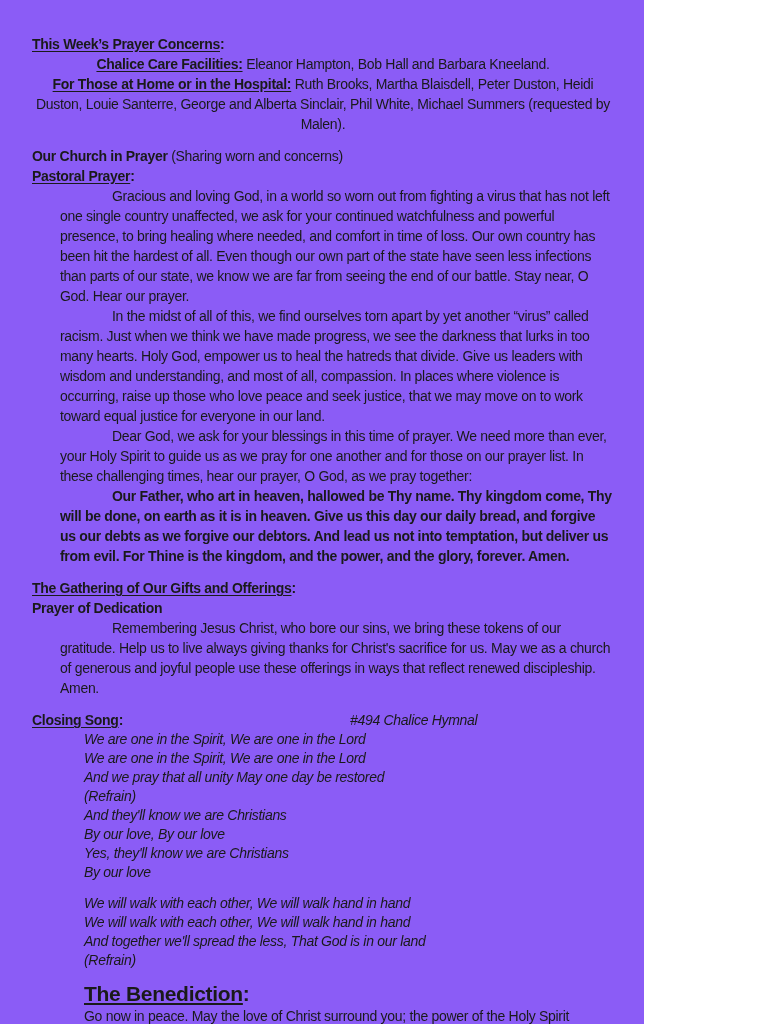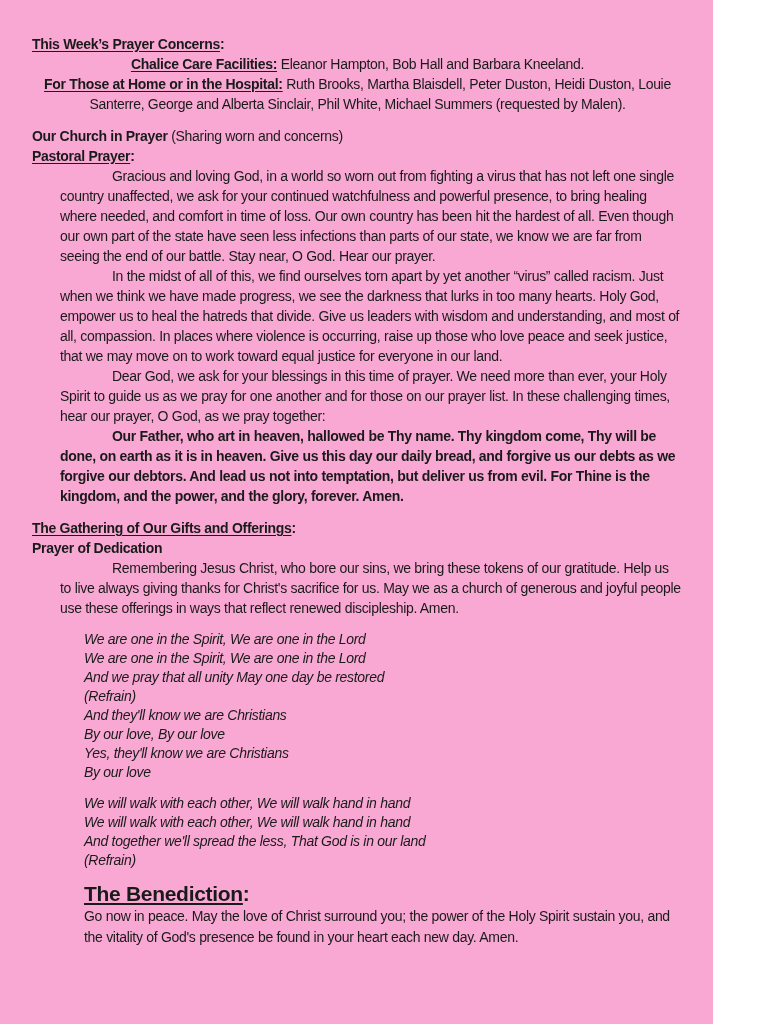--- a/index.html
+++ b/index.html
@@ -1,18 +1,18 @@
 <!DOCTYPE html>
 <html><head>
 <meta charset="utf-8">
 <style>
   html, body { margin:0; padding:0; background:#ffffff; }
   .page {
-    width:713px; height:1024px; box-sizing:border-box;
-    background:#f9a8d4; color:#1a1a1a;
+    width:644px; height:1024px; box-sizing:border-box;
+    background:#8b5cf6; color:#1a1a1a;
     padding:34px 30px 0 32px;
     font-family:"Liberation Sans", sans-serif;
     font-size:14px; line-height:20px; letter-spacing:-0.3px;
     overflow:hidden;
   }
   .b { font-weight:bold; }
   .u { text-decoration:underline; text-underline-offset:2px; }
   .i { font-style:italic; }
   .indent { text-indent:52px;margin-left:28px; }
   p { margin:0; }
@@ -61,20 +61,24 @@
 
   <div>
     <p><span class="b u">The Gathering of Our Gifts and Offerings</span><span class="b">:</span></p>
     <p class="b">Prayer of Dedication</p>
     <p class="indent">Remembering Jesus Christ, who bore our sins, we bring these tokens of our gratitude. Help us to live always giving thanks for Christ's sacrifice for us. May we as a church of generous and joyful people use these offerings in ways that reflect renewed discipleship. Amen.</p>
   </div>
 
   <div class="sec-gap"></div>
 
   <div>
+    <div class="song-head">
+      <p><span class="b u">Closing Song</span><span class="b">:</span></p>
+      <span class="song-ref">#494 Chalice Hymnal</span>
+    </div>
     <div class="lyrics">
       <div>We are one in the Spirit, We are one in the Lord</div>
       <div>We are one in the Spirit, We are one in the Lord</div>
       <div>And we pray that all unity May one day be restored</div>
       <div>(Refrain)</div>
       <div>And they'll know we are Christians</div>
       <div>By our love, By our love</div>
       <div>Yes, they'll know we are Christians</div>
       <div>By our love</div>
     </div>

